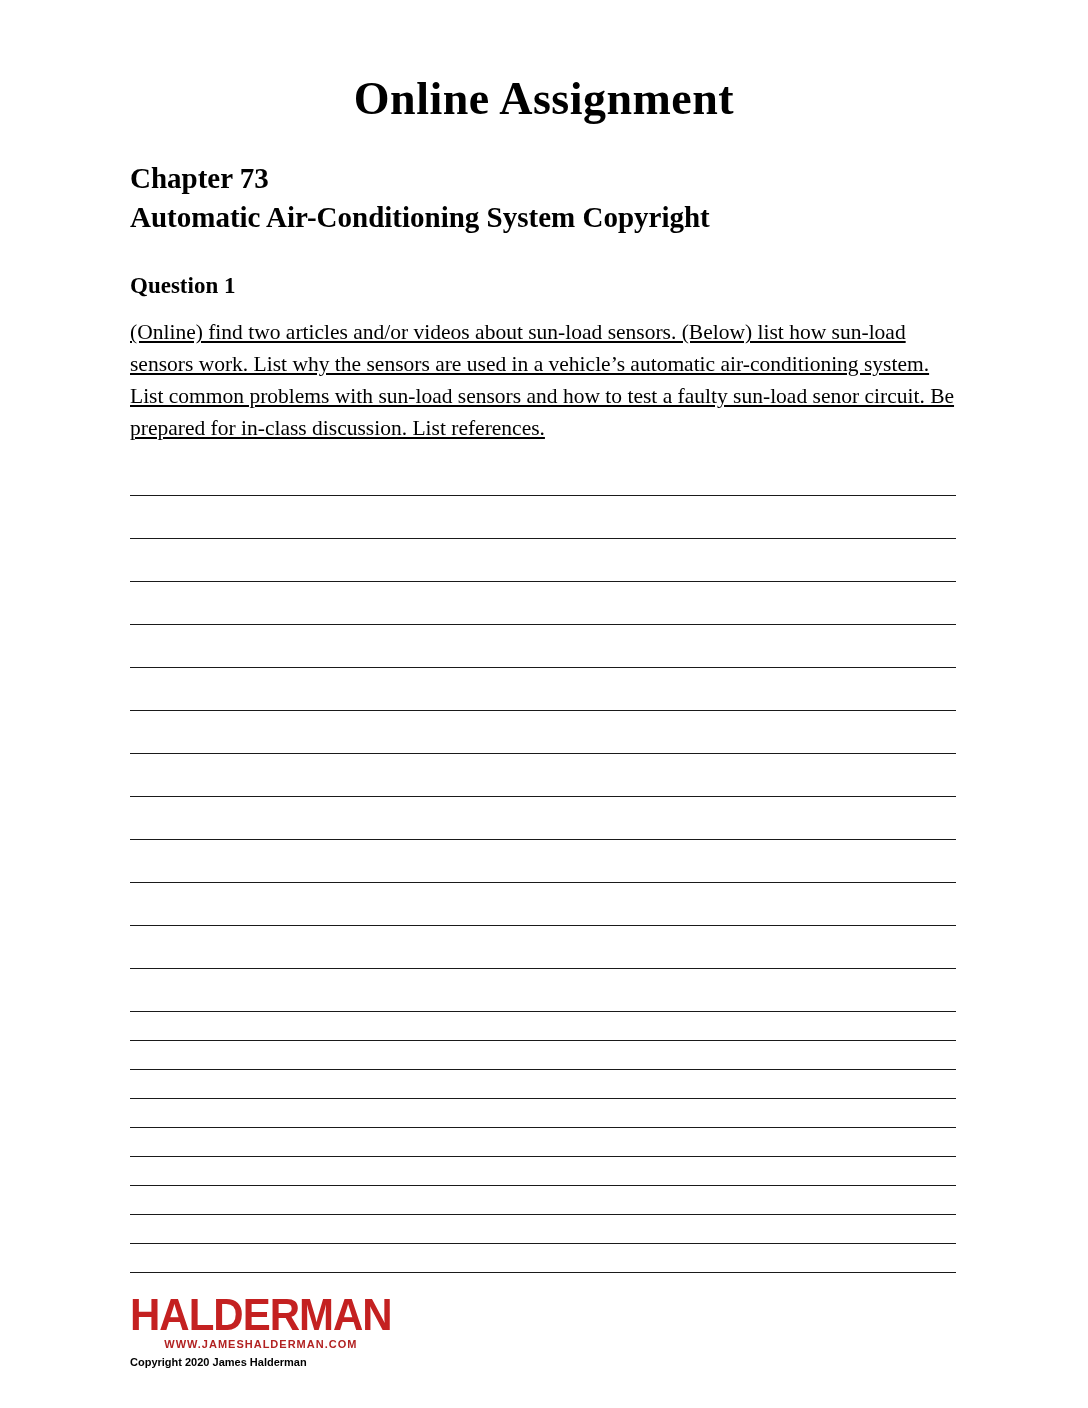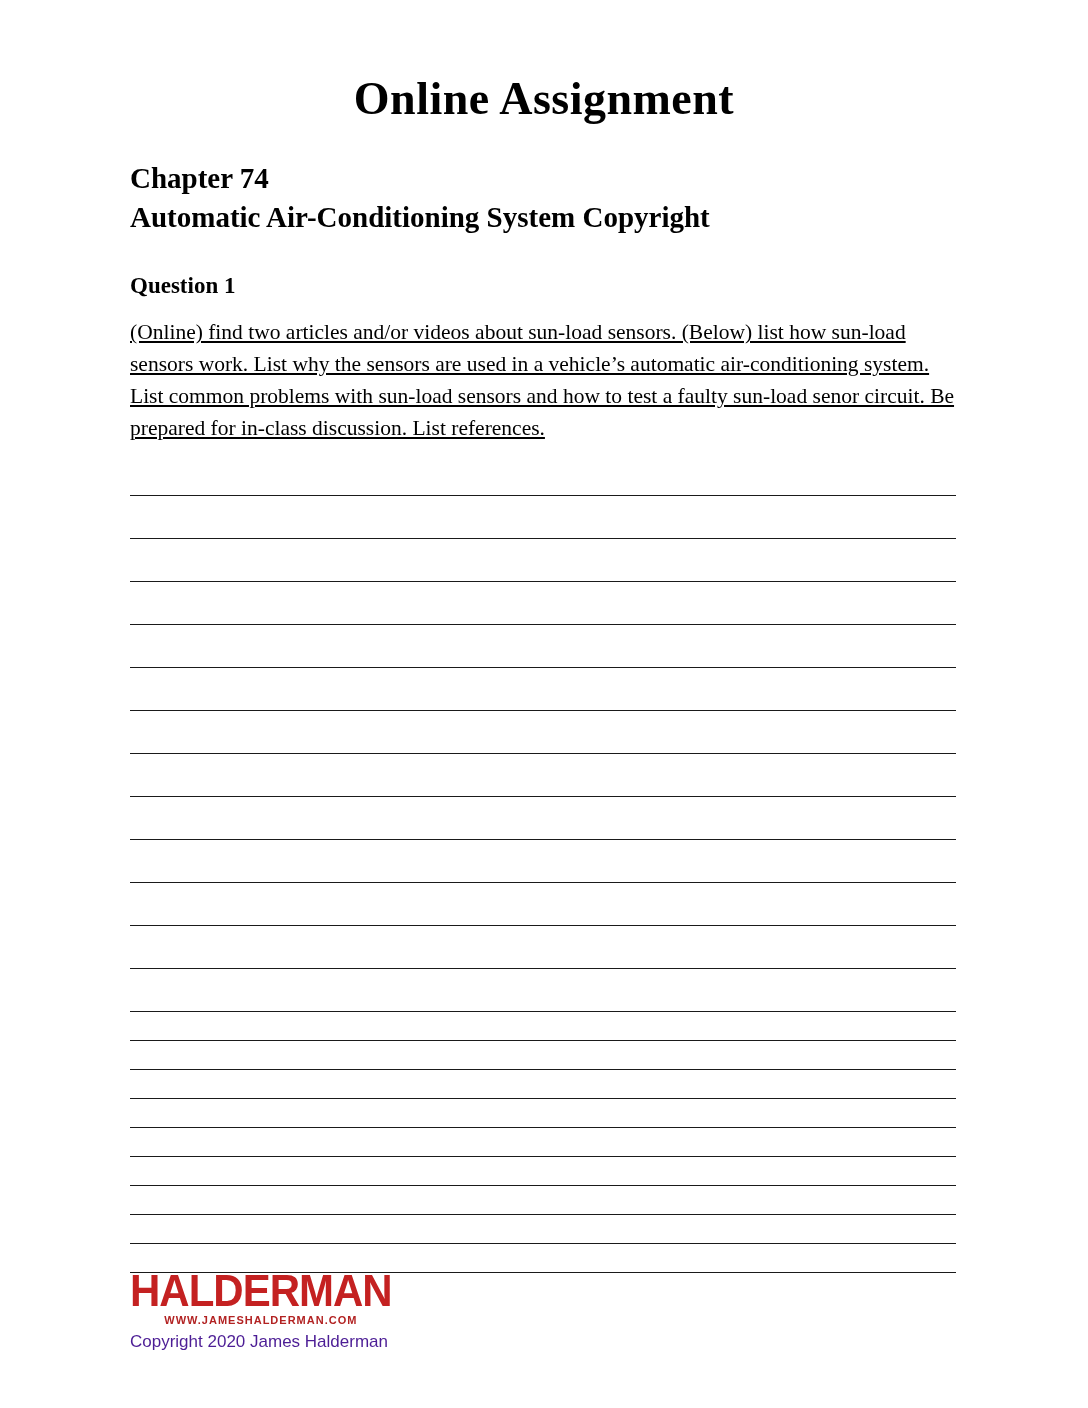--- a/index.html
+++ b/index.html
@@ -49,21 +49,21 @@
     margin-top: 8px;
   }
   .answer-line {
     border-bottom: 1.6px solid #1a1a1a;
   }
   .answer-line.wide { height: 42px; }
   .answer-line.tight { height: 28px; }
   .footer {
     position: absolute;
     left: 130px;
-    bottom: 56px;
+    bottom: 40px;
   }
   .logo-box {
     display: inline-block;
     text-align: center;
   }
   .logo-text {
     font-family: "Liberation Sans", sans-serif;
     font-weight: 900;
     font-size: 42px;
     line-height: 1.0;
@@ -74,37 +74,37 @@
   .logo-site {
     font-family: Liberation Sans, sans-serif;
     font-weight: bold;
     font-size: 11px;
     letter-spacing: 1px;
     color: #b22222;
     margin-top: 2px;
   }
   .copyright {
     font-family: "Liberation Sans", sans-serif;
-    font-weight: normal;
-    font-size: 17px;
-    color: #4c1d95;
+    font-weight: bold;
+    font-size: 11px;
+    color: #000000;
     margin-top: 4px;
   }
 </style>
 </head>
 <body>
 
 <div class="page">
 
   <div class="doc-title">Online Assignment</div>
 
   <div class="content">
 
     <div class="chapter-block">
-      <div>Chapter 74</div>
+      <div>Chapter 73</div>
       <div>Automatic Air-Conditioning System Copyright</div>
     </div>
 
     <div class="question-label">Question 1</div>
 
     <div class="question-text">(Online) find two articles and/or videos about sun-load sensors. (Below) list how sun-load sensors work. List why the sensors are used in a vehicle’s automatic air-conditioning system. List common problems with sun-load sensors and how to test a faulty sun-load senor circuit. Be prepared for in-class discussion. List references.</div>
 
     <div class="answer-lines">
         <div class="answer-line wide"></div>
         <div class="answer-line wide"></div>

